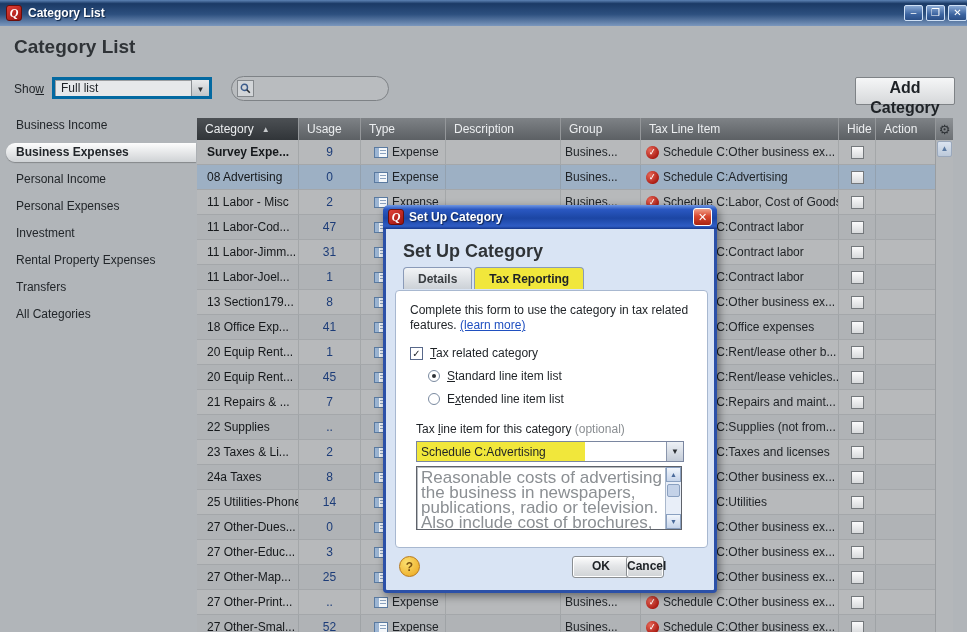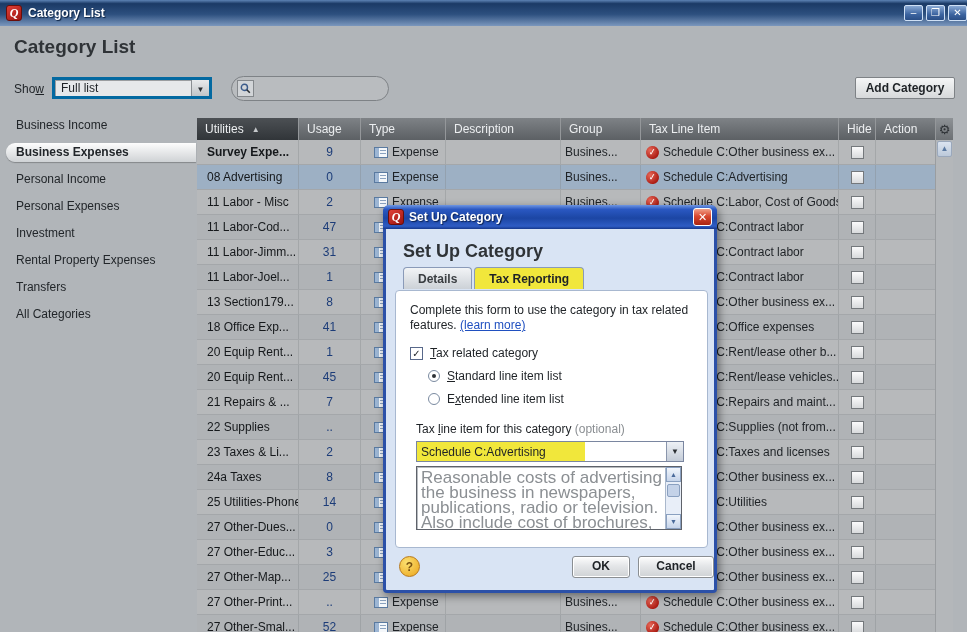--- a/index.html
+++ b/index.html
@@ -26,23 +26,23 @@
   .ak { text-decoration:underline; }
   .show-select { position:absolute; left:52px; top:77px; width:160px; height:22px; background:#e6e8ea;
     border:3px solid #0369a1; box-shadow:inset 1px 1px 0 #9a9da0; display:flex; align-items:center; }
   .show-select .val { padding-left:6px; flex:1; }
   .dd-btn { width:18px; height:100%; background:linear-gradient(180deg,#e8eaec,#c2c5c8);
     border-left:1px solid #8a8e92; font-size:8px; line-height:20px; text-align:center; color:#2a2e32; }
   .searchbox { position:absolute; left:231px; top:76px; width:158px; height:25px; border-radius:13px;
     border:1px solid #7e8286; background:#b9bcbf; display:flex; align-items:center; padding-left:5px; }
   .mag-box { width:17px; height:17px; background:#d2d5d8; border:1px solid #84888c; display:flex;
     align-items:center; justify-content:center; }
-  .add-btn { position:absolute; right:12px; top:77px; width:100px; height:22px;
+  .add-btn { position:absolute; right:12px; top:77px; width:100px; height:28px;
     background:linear-gradient(180deg,#f5f6f7,#d6d8da); border:1px solid #7e8286; border-radius:2px;
-    font-weight:bold; font-size:12px; text-align:center; line-height:20px; }
+    font-weight:bold; font-size:16px; text-align:center; line-height:20px; }
 
   
   .sidebar { position:absolute; left:6px; top:108px; width:190px; }
   .side-item { height:19px; line-height:19px; padding-left:10px; color:#22262a; cursor:default;margin-top:8px; }
   .side-item.selected { font-weight:bold; background:linear-gradient(180deg,#fdfdfd,#cfd2d5);
     border-radius:9px 0 0 9px; box-shadow:0 1px 1px rgba(0,0,0,.25); }
 
   
   .table { position:absolute; left:197px; top:118px; width:756px; height:514px; overflow:hidden; }
   .thead { display:flex; height:22px; color:#eceef0; }
@@ -125,21 +125,21 @@
     font-size:7px; color:#4a6a9a; text-align:center; line-height:13px; }
   .ta-btn.down { margin-top:auto; }
   .ta-thumb { height:13px; margin:2px 1px; background:#c4d2e8; border:1px solid #8aa0c0; border-radius:2px; }
   .help-circle { position:absolute; left:13px; top:351px; width:21px; height:21px; border-radius:50%;
     background:radial-gradient(circle at 35% 30%,#fce070,#eeb02c 80%); border:1px solid #b87818;
     color:#7a5210; font-weight:bold; text-align:center; line-height:20px; }
   .dlg-btn { position:absolute; top:351px; height:22px; background:linear-gradient(180deg,#fdfdfd,#e4e6e8 45%,#cfd2d5);
     border:1px solid #8a8e92; border-radius:3px; box-shadow:inset 0 0 0 1px #fff; font-weight:bold;
     font-size:12px; text-align:center; line-height:19px; }
   .ok-btn { left:186px; width:58px; }
-  .cancel-btn { left:252px; width:76px; }
+  .cancel-btn { left:240px; width:38px; }
 </style>
 </head>
 <body>
 
 <div class="app">
 
   <div class="titlebar">
     <span class="qicon">Q</span>
     <span class="wtitle">Category List</span>
     <span class="winbtns">
@@ -173,21 +173,21 @@
       <div class="side-item">Personal Expenses</div>
       <div class="side-item">Investment</div>
       <div class="side-item">Rental Property Expenses</div>
       <div class="side-item">Transfers</div>
       <div class="side-item">All Categories</div>
     </div>
 
   <div class="table">
     <div class="thead">
       <div class="th dark first c-cat">
-          <span>Utilities</span>
+          <span>Category</span>
           <span class="sort">▲</span>
         </div>
       <div class="th c-usage">Usage</div>
       <div class="th c-type">Type</div>
       <div class="th c-desc">Description</div>
       <div class="th c-group">Group</div>
       <div class="th c-tax">Tax Line Item</div>
       <div class="th c-hide">Hide</div>
       <div class="th c-action">Action</div>
       <div class="th gear-cell c-scroll">⚙</div>

